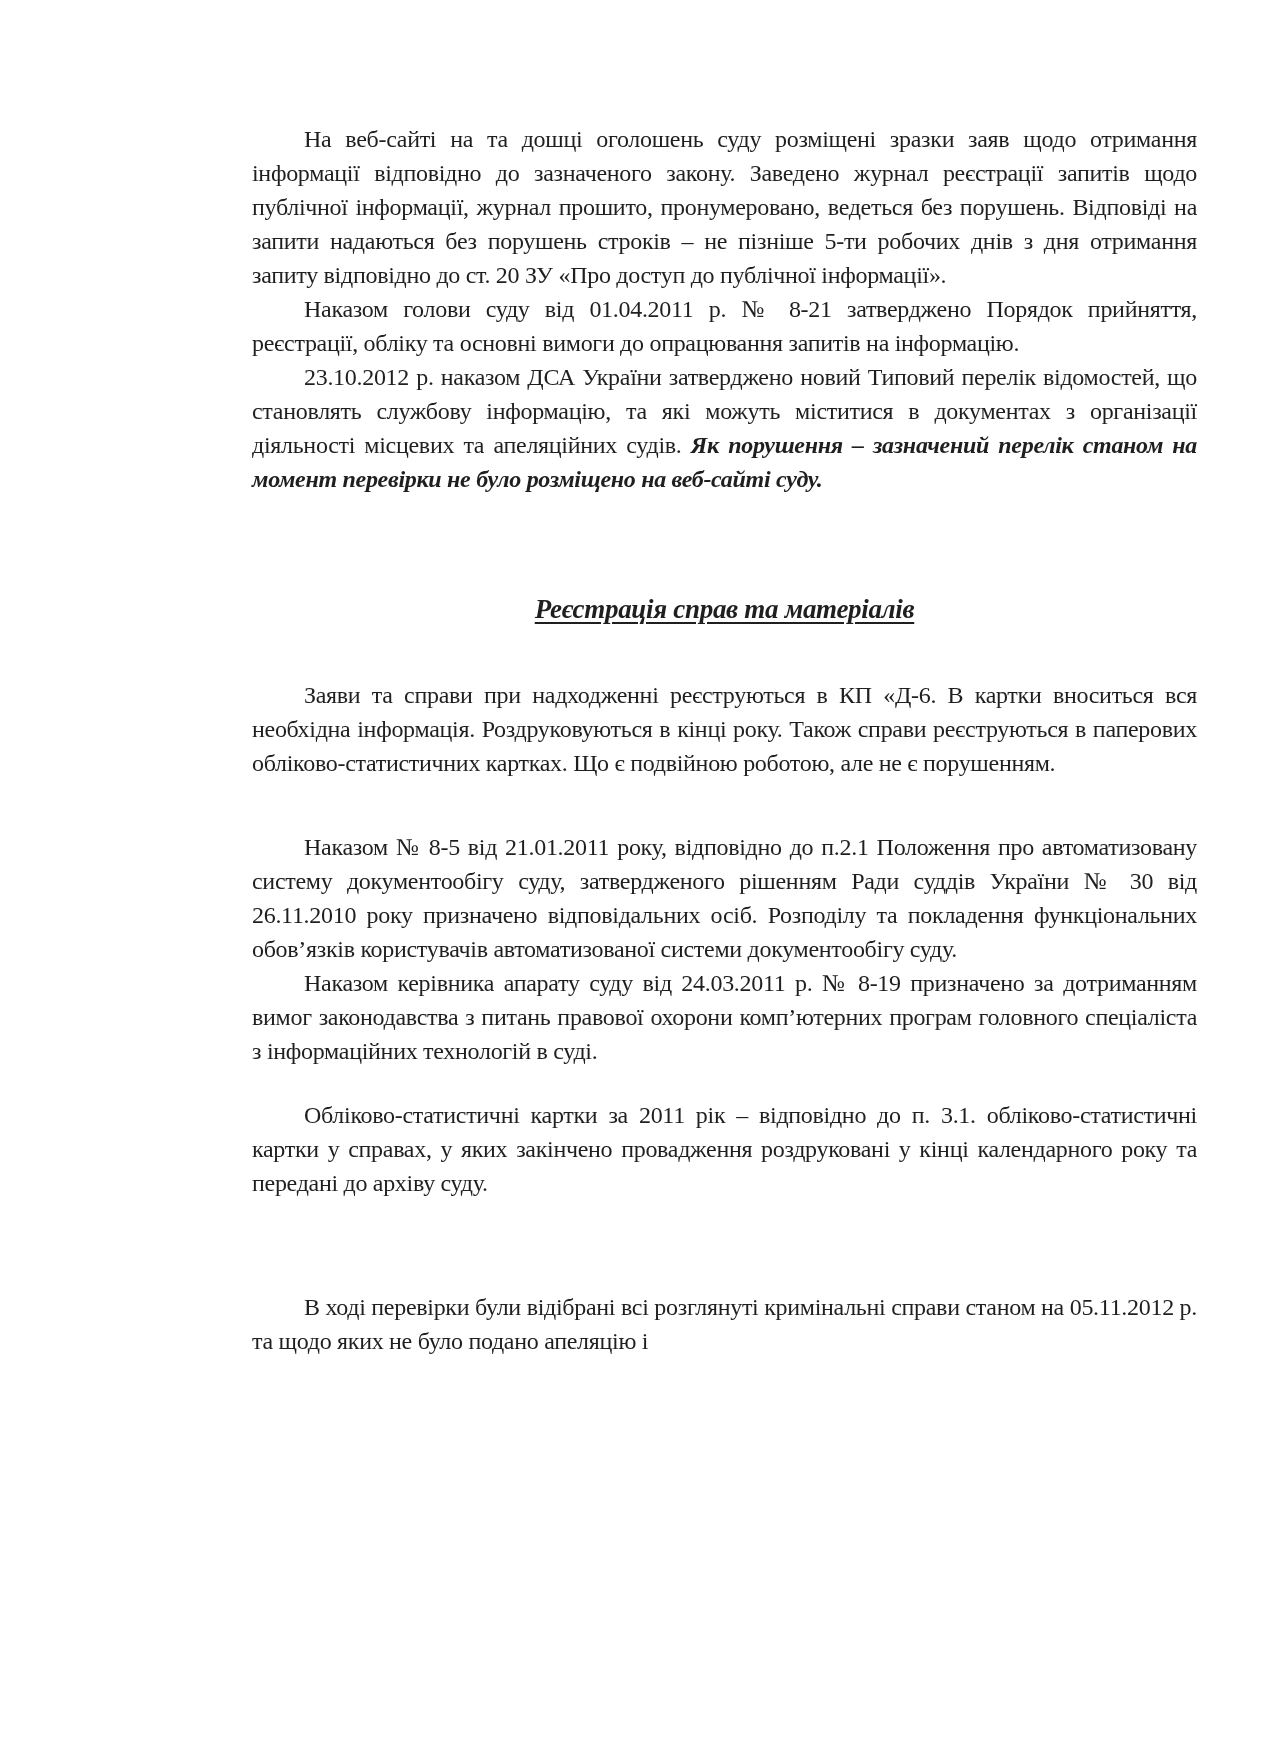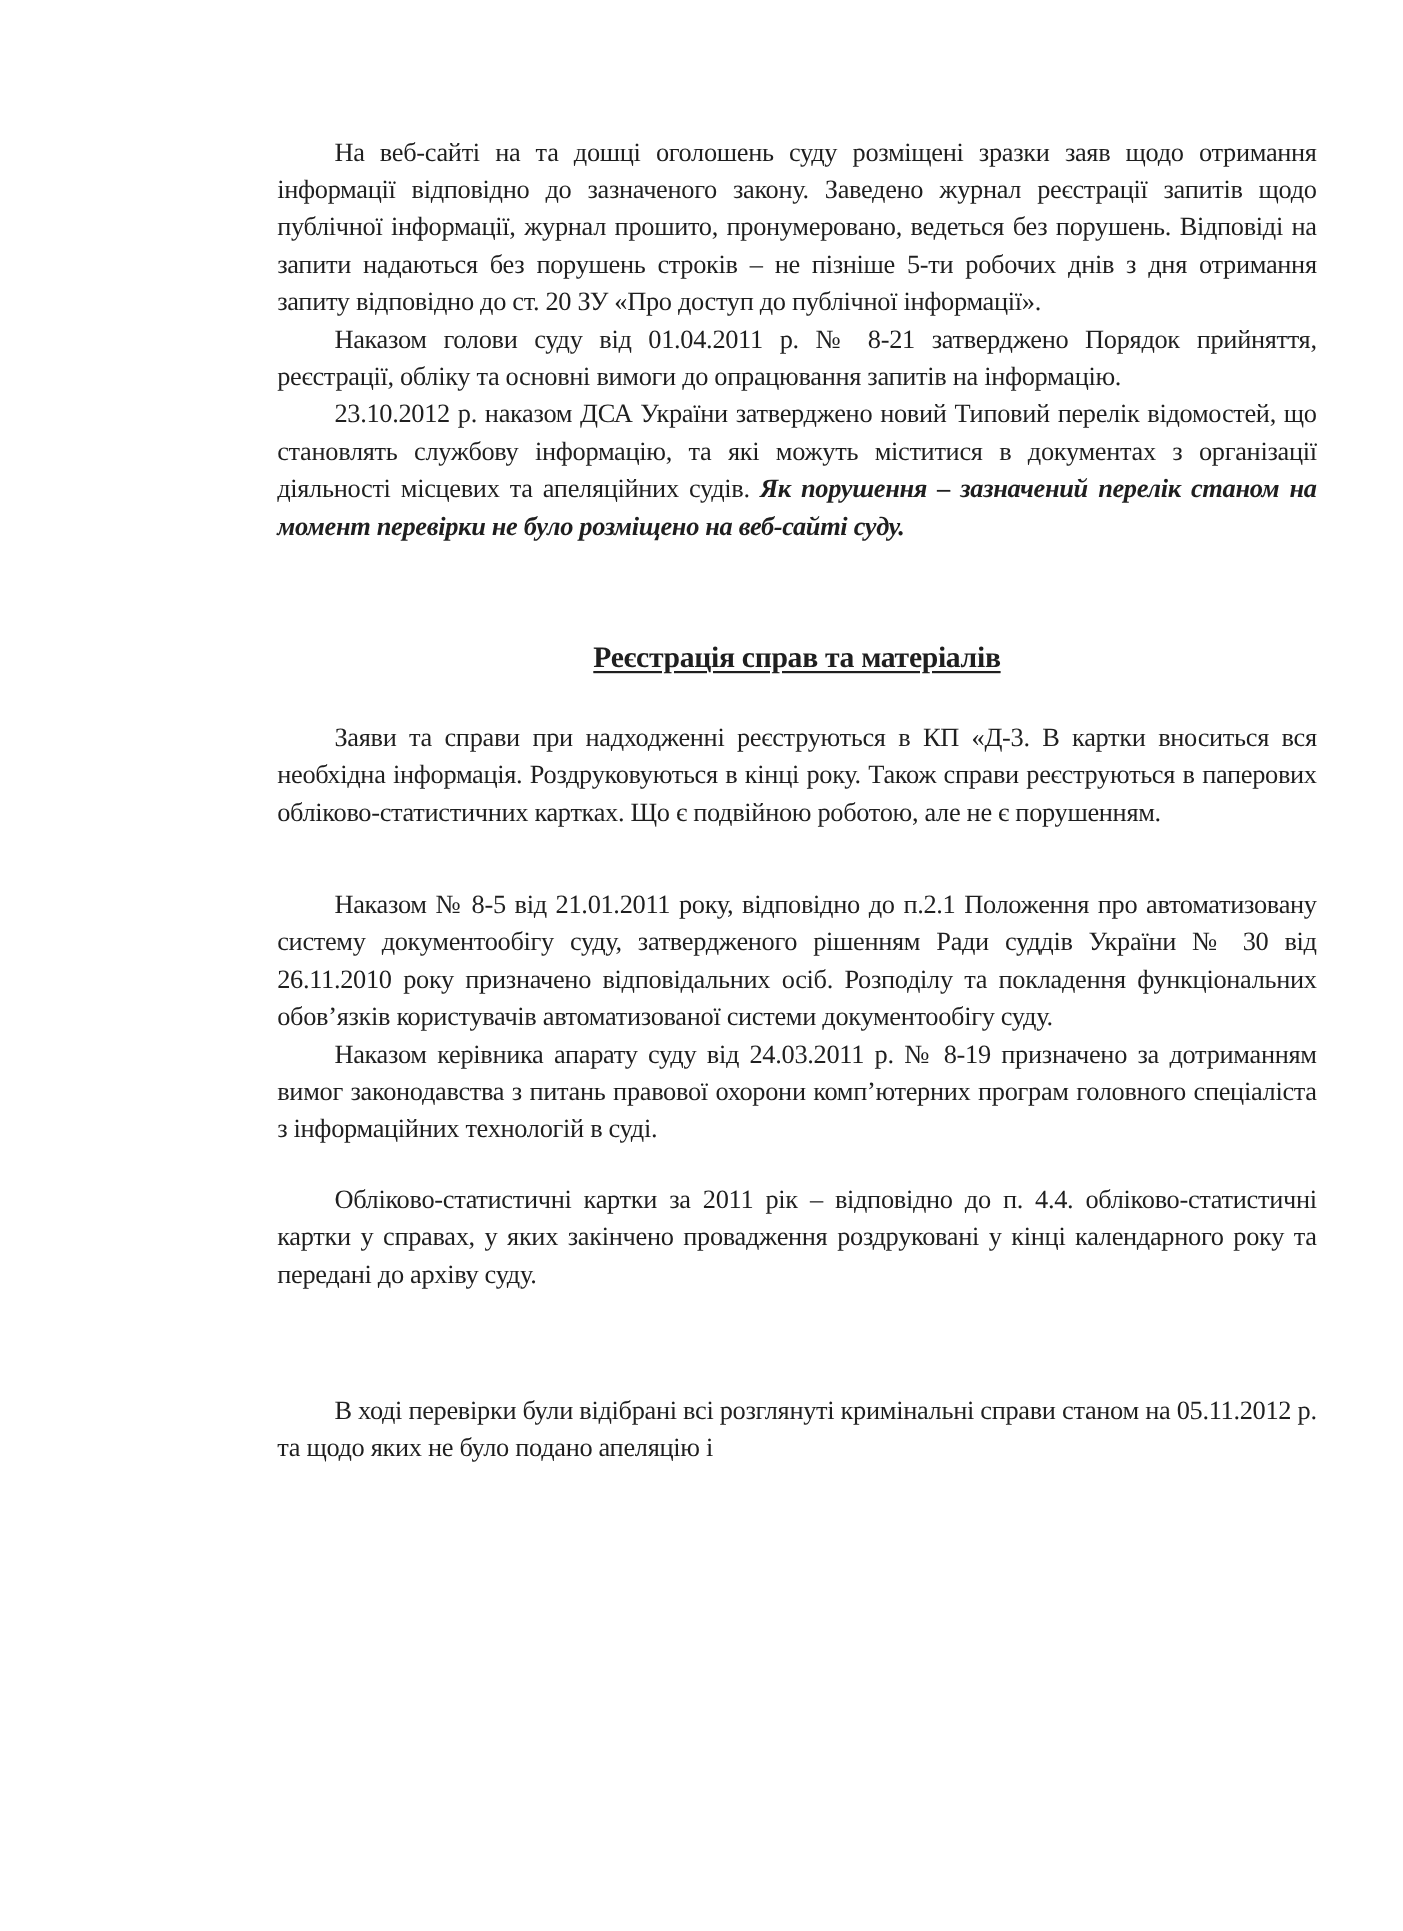--- a/index.html
+++ b/index.html
@@ -2,46 +2,46 @@
 <html><head>
 <meta charset="utf-8">
 <style>
   html, body { margin: 0; padding: 0; background: #ffffff; }
   body { width: 1275px; height: 1755px; position: relative; overflow: hidden;
          font-family: "Liberation Serif", "DejaVu Serif", serif; color: #1f1f1f; }
   .page { position: absolute; left: 252px; top: 122px; width: 945px; }
   p { margin: 0; font-size: 24px; line-height: 34px; text-align: justify; letter-spacing: -0.3px; }
   p.indent { text-indent: 52px; }
   .bi { font-weight: bold; font-style: italic; }
-  .heading { text-align: center; font-weight: bold; font-size: 27px; line-height: 34px; margin: 0; }
+  .heading { text-align: center; font-weight: bold; font-size: 27px; line-height: 34px; margin: 12px; font-style: italic; }
   .heading.u span { text-decoration: underline; text-decoration-thickness: 2px; text-underline-offset: 4px; }
   .gap-xl { height: 84px; }
   .gap-l { height: 50px; }
   .gap-m { height: 40px; }
   .gap-s { height: 30px; }
 </style>
 </head>
 <body>
 
 <div class="page">
   <p class="indent">На веб-сайті на та дошці оголошень суду розміщені зразки заяв щодо отримання інформації відповідно до зазначеного закону. Заведено журнал реєстрації запитів щодо публічної інформації, журнал прошито, пронумеровано, ведеться без порушень. Відповіді на запити надаються без порушень строків – не пізніше 5-ти робочих днів з дня отримання запиту відповідно до ст. 20 ЗУ «Про доступ до публічної інформації».</p>
   <p class="indent">Наказом голови суду від 01.04.2011 р. № 8-21 затверджено Порядок прийняття, реєстрації, обліку та основні вимоги до опрацювання запитів на інформацію.</p>
   <p class="indent"><span>23.10.2012 р. наказом ДСА України затверджено новий Типовий перелік відомостей, що становлять службову інформацію, та які можуть міститися в документах з організації діяльності місцевих та апеляційних судів. </span><span class="bi">Як порушення – зазначений перелік станом на момент перевірки не було розміщено на веб-сайті суду.</span></p>
 
   <div class="gap-xl"></div>
   <p class="heading u"><span>Реєстрація справ та матеріалів</span></p>
   <div class="gap-m"></div>
 
-  <p class="indent">Заяви та справи при надходженні реєструються в КП «Д-3. В картки вноситься вся необхідна інформація. Роздруковуються в кінці року. Також справи реєструються в паперових обліково-статистичних картках. Що є подвійною роботою, але не є порушенням.</p>
+  <p class="indent">Заяви та справи при надходженні реєструються в КП «Д-6. В картки вноситься вся необхідна інформація. Роздруковуються в кінці року. Також справи реєструються в паперових обліково-статистичних картках. Що є подвійною роботою, але не є порушенням.</p>
   <div class="gap-l"></div>
 
   <p class="indent">Наказом № 8-5 від 21.01.2011 року, відповідно до п.2.1 Положення про автоматизовану систему документообігу суду, затвердженого рішенням Ради суддів України № 30 від 26.11.2010 року призначено відповідальних осіб. Розподілу та покладення функціональних обов’язків користувачів автоматизованої системи документообігу суду.</p>
   <p class="indent">Наказом керівника апарату суду від 24.03.2011 р. № 8-19 призначено за дотриманням вимог законодавства з питань правової охорони комп’ютерних програм головного спеціаліста з інформаційних технологій в суді.</p>
   <div class="gap-s"></div>
 
-  <p class="indent">Обліково-статистичні картки за 2011 рік – відповідно до п. 4.4. обліково-статистичні картки у справах, у яких закінчено провадження роздруковані у кінці календарного року та передані до архіву суду.</p>
+  <p class="indent">Обліково-статистичні картки за 2011 рік – відповідно до п. 3.1. обліково-статистичні картки у справах, у яких закінчено провадження роздруковані у кінці календарного року та передані до архіву суду.</p>
   <div class="gap-s"></div>
 
   <div class="gap-s"></div>
   <div class="gap-s"></div>
 
   <p class="indent">В ході перевірки були відібрані всі розглянуті кримінальні справи станом на 05.11.2012 р. та щодо яких не було подано апеляцію і</p>
 </div>
 
 </body></html>

